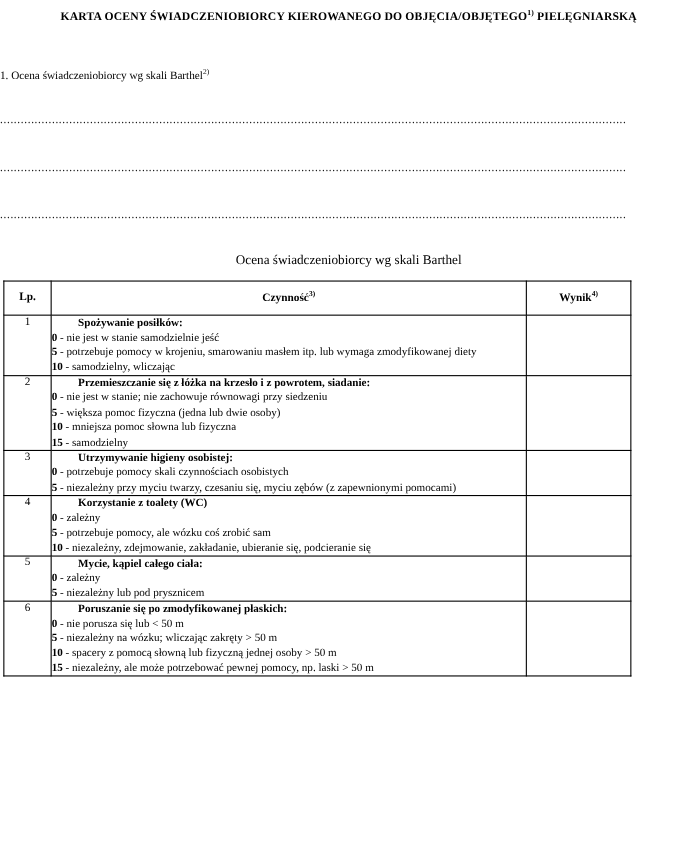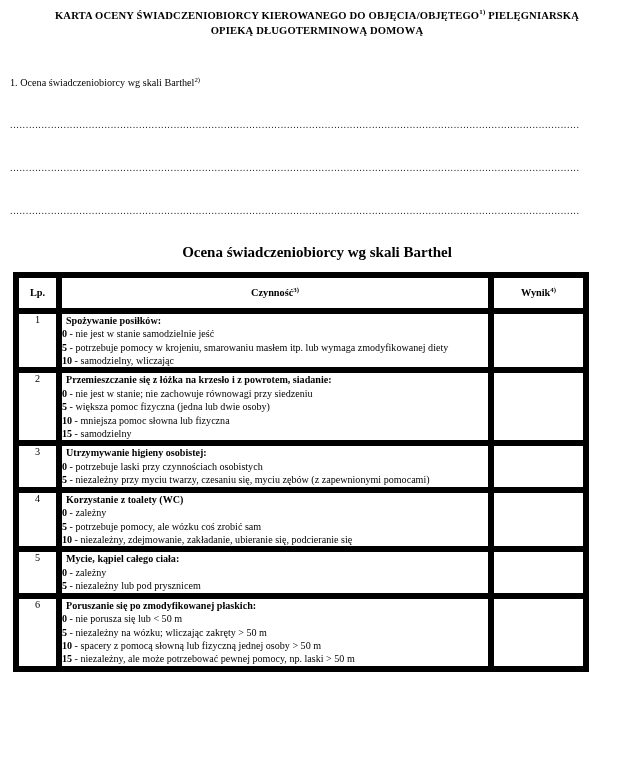--- a/index.html
+++ b/index.html
@@ -15,21 +15,21 @@
     font-family: "Liberation Serif", "DejaVu Serif", serif;
     color: #000000;
     position: relative;
   }
 
   .page {
     position: relative;
     width: 634px;
     height: 784px;
     box-sizing: border-box;
-    padding: 0 10px;
+    padding: 0 0;
   }
 
   
   .doc-title {
     margin: 0;
     padding-top: 8px;
     text-align: center;
     font-size: 10.6px;
     font-weight: bold;
     line-height: 1.42;
@@ -65,36 +65,36 @@
     letter-spacing: 0.6px;
     white-space: nowrap;
     overflow: hidden;
     height: 12px;
     color: #111;
   }
 
   
   .section-heading {
     text-align: center;
-    font-size: 15px;
-    font-weight: bold;
+    font-size: 12px;
+    font-weight: normal;
     margin-top: 26px;
     margin-bottom: 11px;
   }
 
   
   table.barthel {
     border-collapse: collapse;
     width: 570px;
     margin: 0 auto 0 3px;
     table-layout: fixed;
   }
   table.barthel th,
   table.barthel td {
-    border: 6px solid #000000;
+    border: 1px solid #000000;
     vertical-align: top;
     padding: 0;
   }
   col.c-lp    { width: 43px;  }
   col.c-act   { width: 432px; }
   col.c-res   { width: 95px;  }
 
   table.barthel thead th {
     text-align: center;
     font-weight: bold;
@@ -117,39 +117,38 @@
   td.result { }
 
   td.activity {
     padding: 5px 4px 7px 9px;
     font-size: 10.1px;
     line-height: 1.33;
   }
   td.activity .act-title {
     font-weight: bold;
     display: block;
-    margin-left: 4px;
+    margin-left: 24px;
     margin-bottom: 0px;
   }
   td.activity .opt {
     display: block;
     white-space: normal;
   }
   td.activity .opt b {
     font-weight: bold;
   }
 </style>
 </head>
 <body>
 
 <div class="page">
 
   <h1 class="doc-title">
     <span>KARTA OCENY ŚWIADCZENIOBIORCY KIEROWANEGO DO OBJĘCIA/OBJĘTEGO</span><span class="sup">1)</span><span> PIELĘGNIARSKĄ</span><br>
-    <span>OPIEKĄ DŁUGOTERMINOWĄ DOMOWĄ</span>
   </h1>
 
   <div class="intro">
     <div>
       <span>1. Ocena świadczeniobiorcy wg skali Barthel</span><span class="sup">2)</span>
     </div>
 
     <div class="gap-1"></div>
 
     <div class="gap-2"></div>
@@ -200,21 +199,21 @@
             <span class="opt"><b>5</b><span> - większa pomoc fizyczna (jedna lub dwie osoby)</span></span>
             <span class="opt"><b>10</b><span> - mniejsza pomoc słowna lub fizyczna</span></span>
             <span class="opt"><b>15</b><span> - samodzielny</span></span>
           </td>
           <td class="result"></td>
         </tr>
         <tr>
           <td class="lp">3</td>
           <td class="activity">
             <span class="act-title">Utrzymywanie higieny osobistej:</span>
-            <span class="opt"><b>0</b><span> - potrzebuje laski przy czynnościach osobistych</span></span>
+            <span class="opt"><b>0</b><span> - potrzebuje pomocy skali czynnościach osobistych</span></span>
             <span class="opt"><b>5</b><span> - niezależny przy myciu twarzy, czesaniu się, myciu zębów (z zapewnionymi pomocami)</span></span>
           </td>
           <td class="result"></td>
         </tr>
         <tr>
           <td class="lp">4</td>
           <td class="activity">
             <span class="act-title">Korzystanie z toalety (WC)</span>
             <span class="opt"><b>0</b><span> - zależny</span></span>
             <span class="opt"><b>5</b><span> - potrzebuje pomocy, ale wózku coś zrobić sam</span></span>

